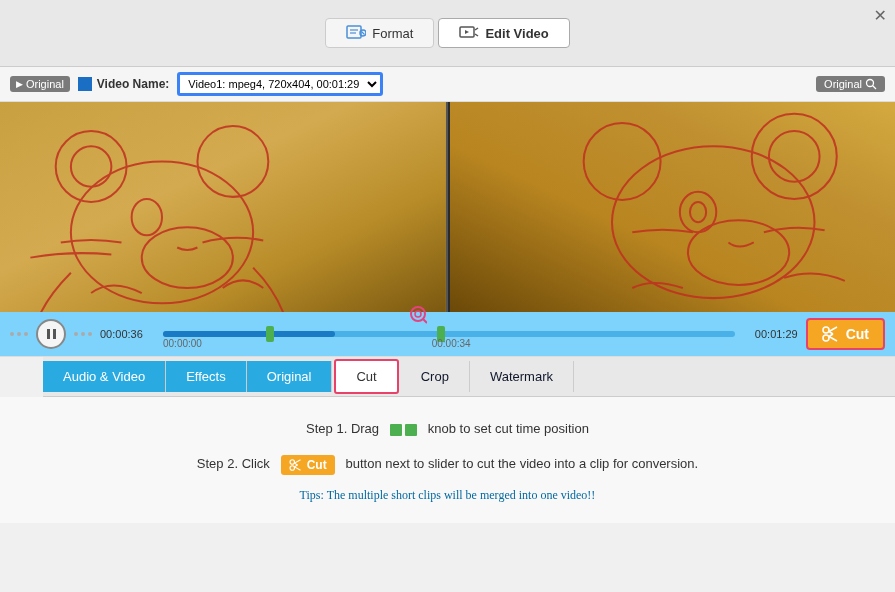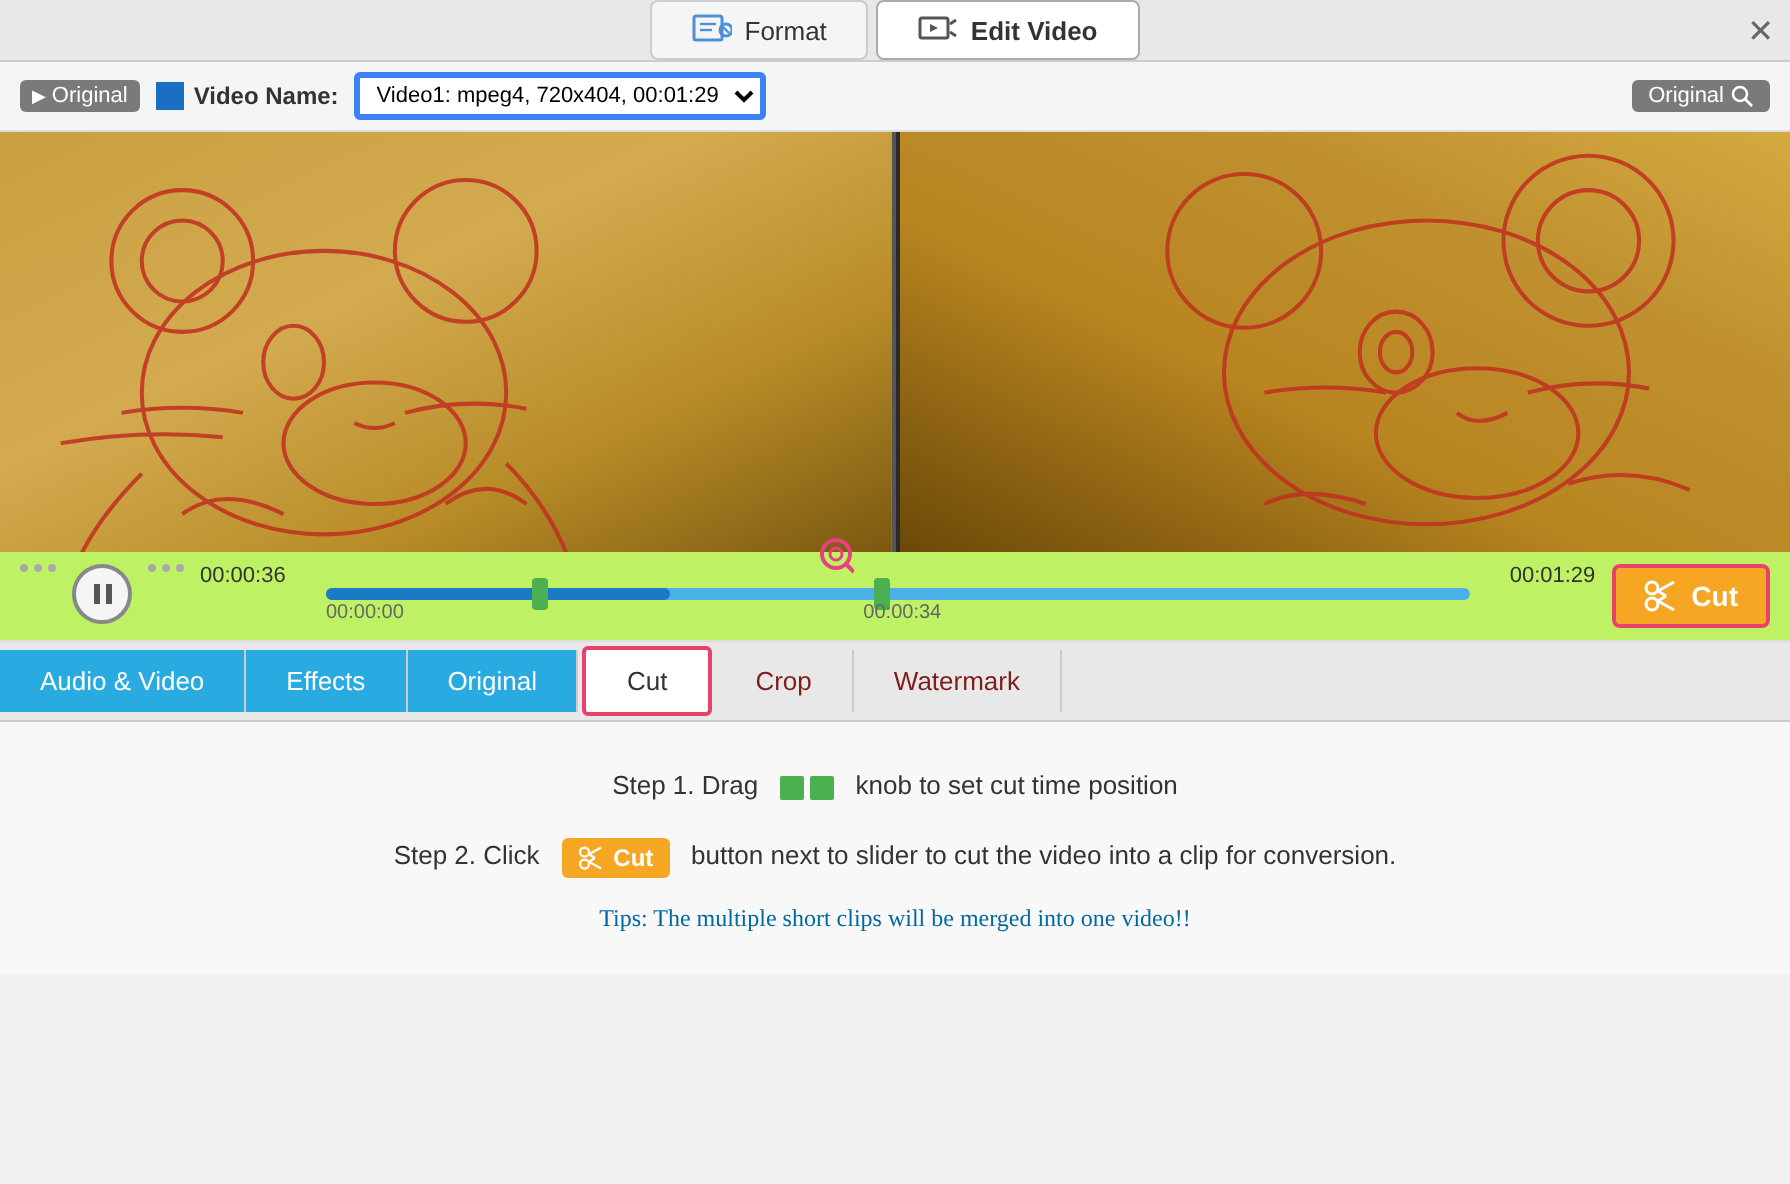--- a/index.html
+++ b/index.html
@@ -22,21 +22,21 @@
       cursor: pointer;
       z-index: 100;
     }
 
     
     .tab-bar {
       display: flex;
       justify-content: center;
       align-items: flex-start;
       background: #e8e8e8;
-      padding: 0 0;
+      padding: 18px 0;
       gap: 4px;
       border-bottom: 1px solid #ccc;
     }
     .tab-btn {
       display: flex;
       align-items: center;
       gap: 6px;
       padding: 6px 20px;
       border: 1px solid #ccc;
       border-radius: 4px;
@@ -116,22 +116,22 @@
       position: relative;
       overflow: hidden;
     }
     .video-panel-left {
       border-right: 2px solid #555;
     }
 
     
     .playback-bar {
       display: flex;
-      align-items: flex-start;
-      background: #bef264;
+      align-items: center;
+      background: #7dd3fc;
       padding: 6px 10px;
       gap: 8px;
       border-bottom: 1px solid #ddd;
     }
     .pause-btn {
       width: 30px;
       height: 30px;
       border: 2px solid #888;
       border-radius: 50%;
       display: flex;
@@ -219,28 +219,29 @@
       font-weight: bold;
     }
 
     
     .sub-tabs {
       display: flex;
       align-items: center;
       background: #e8e8e8;
       padding: 0;
       border-bottom: 1px solid #ccc;
+      margin-left: 43px;
     }
     .sub-tab {
       padding: 8px 20px;
       font-size: 13px;
       cursor: pointer;
       border: none;
       background: transparent;
-      color: #7f1d1d;
+      color: #0f172a;
       border-right: 1px solid #ccc;
     }
     .sub-tab.active-blue {
       background: #29abe2;
       color: #fff;
       border-radius: 0;
     }
     .sub-tab.active-outline {
       background: #fff;
       color: #333;

